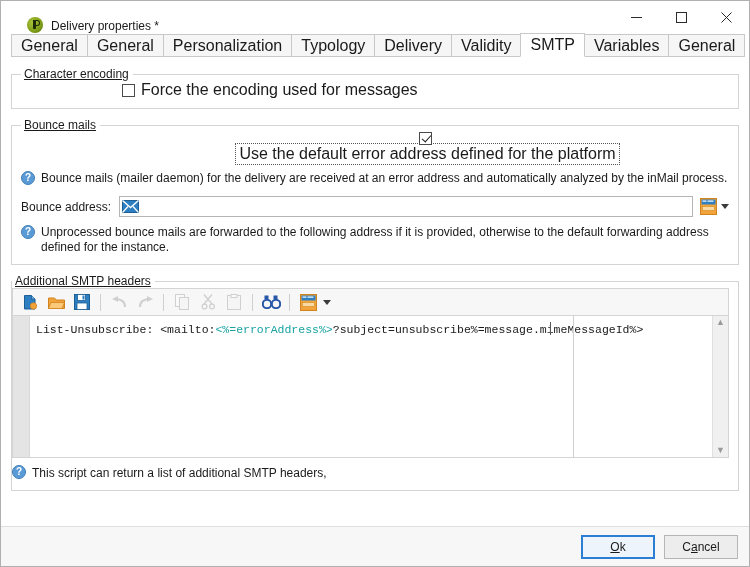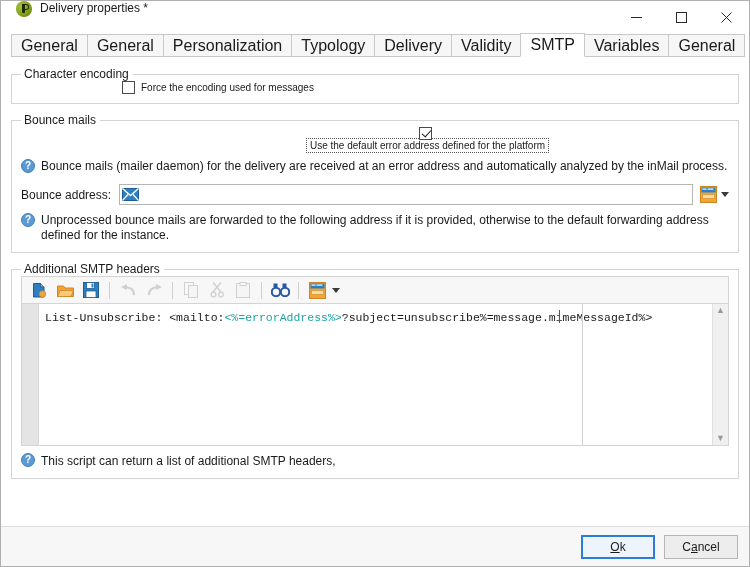--- a/index.html
+++ b/index.html
@@ -16,23 +16,23 @@
     position: relative;
     width: 750px; height: 567px;
     background: #ffffff;
     border: 1px solid #b0b0b0;
     display: flex; flex-direction: column;
   }
 
   
   #titlebar {
     height: 32px; min-height: 32px;
-    display: flex; align-items: flex-start;
-    background: #ffffff;
-    padding-left: 15px;
+    display: flex; align-items: flex-end;
+    background: #ffffff;
+    padding-left: 26px;
   }
   #app-icon {
     width: 16px; height: 16px; border-radius: 50%;
     background: radial-gradient(circle at 35% 35%, #a8c23a 0%, #7e9c17 60%, #4d6306 100%);
     position: relative; flex: 0 0 auto;
   }
   #app-icon::after {
     content: ""; position: absolute; left: 6px; top: 3px;
     width: 3px; height: 9px; background: #1d2a05; border-radius: 1px;
   }
@@ -93,41 +93,41 @@
   }
 
   fieldset.group {
     border: 1px solid #d4d4d4;
     margin: 0 0 9px 0;
     padding: 0 9px 9px 9px;
     position: relative;
   }
   fieldset.group > legend {
     padding: 0 4px 0 3px;
-    font-size: 12px; color: #1a1a1a;
+    font-size: 12px; color: #1a1a1a; text-decoration: underline;
   }
 
   .cb-row { display: flex; align-items: center; padding-left: 101px; }
   .cb-row.indent2 { padding-left: 101px; flex-direction: column; }
   .checkbox {
     width: 13px; height: 13px;
     border: 1px solid #4a4a4a;
     background: #fff;
     display: inline-block; position: relative;
     flex: 0 0 auto;
   }
   .checkbox.checked::after {
     content: "";
     position: absolute; left: 4px; top: 0px;
     width: 4px; height: 8px;
     border: solid #1a1a1a; border-width: 0 1.6px 1.6px 0;
     transform: rotate(42deg);
   }
   .cb-label {
-    margin-left: 6px; font-size: 10px; color: #1a1a1a; white-space: nowrap;
+    margin-left: 6px; font-size: 16px; color: #1a1a1a; white-space: nowrap;
   }
   .cb-label.focused {
     outline: 1px dotted #555; outline-offset: 1px;
     padding: 0 2px; margin-left: 4px;
   }
 
   .hint {
     display: flex; align-items: flex-start;
     margin-top: 8px;
     font-size: 12px; color: #1a1a1a;
@@ -357,21 +357,21 @@
         </div>
         <span class="caret-down"></span>
       </div>
 
       <div class="hint">
         <span class="help-icon">?</span>
         <span class="htext">Unprocessed bounce mails are forwarded to the following address if it is provided, otherwise to the default forwarding address defined for the instance.</span>
       </div>
     </fieldset>
 
-    <fieldset class="group" style="padding:0 9px 9px 9px;">
+    <fieldset class="group" style="padding:0 9px 9px 0;">
       <legend>Additional SMTP headers</legend>
 
       <div id="toolbar">
         <div class="tbtn">
           <svg width="17" height="17" viewBox="0 0 17 17">
             <path d="M2.5 1.5 h7 l3.5 3.5 v10 h-10.5 z" fill="#2e7fc1" stroke="#1d5f95"></path>
             <path d="M9.5 1.5 v3.5 h3.5" fill="#7fb4e0" stroke="#1d5f95" stroke-width="0.8"></path>
             <circle cx="11.5" cy="12" r="3.2" fill="#f2a43a" stroke="#cf8420" stroke-width="0.8"></circle>
           </svg>
         </div>

